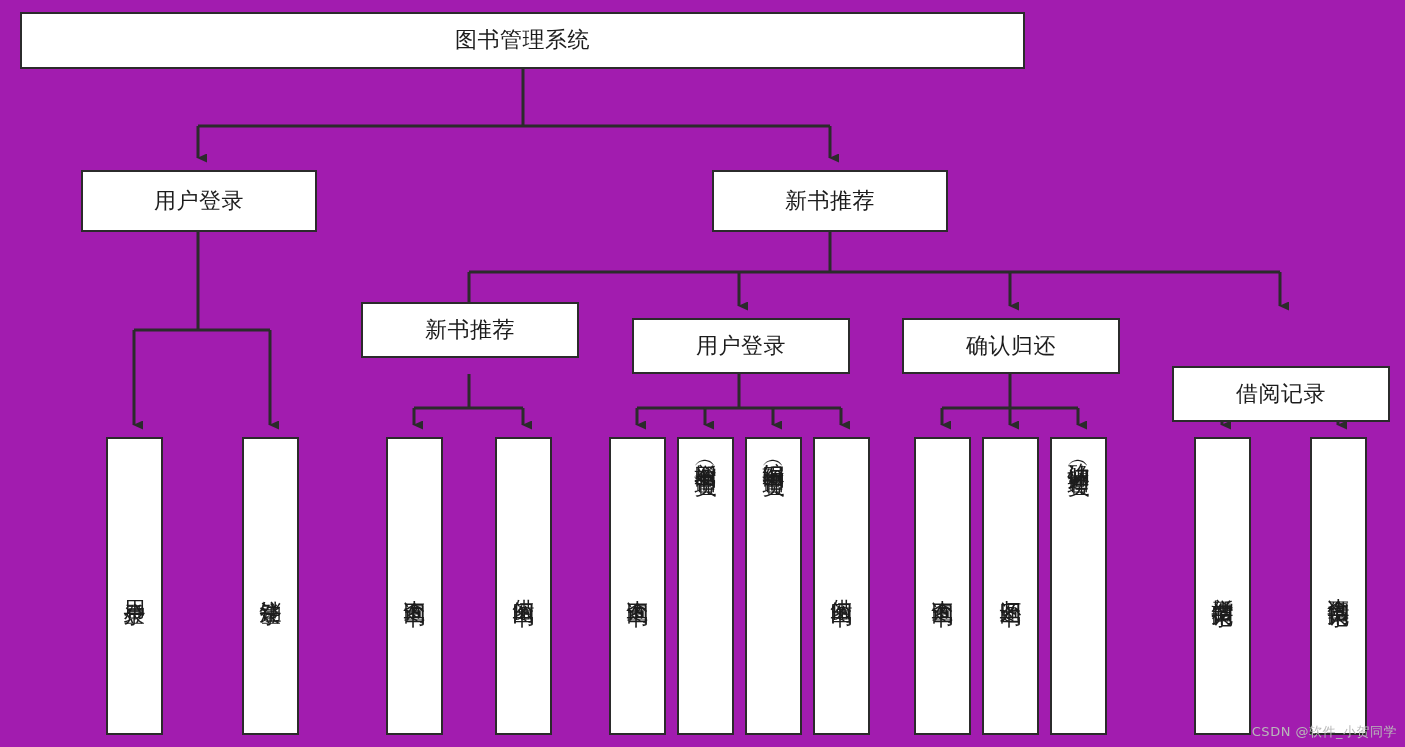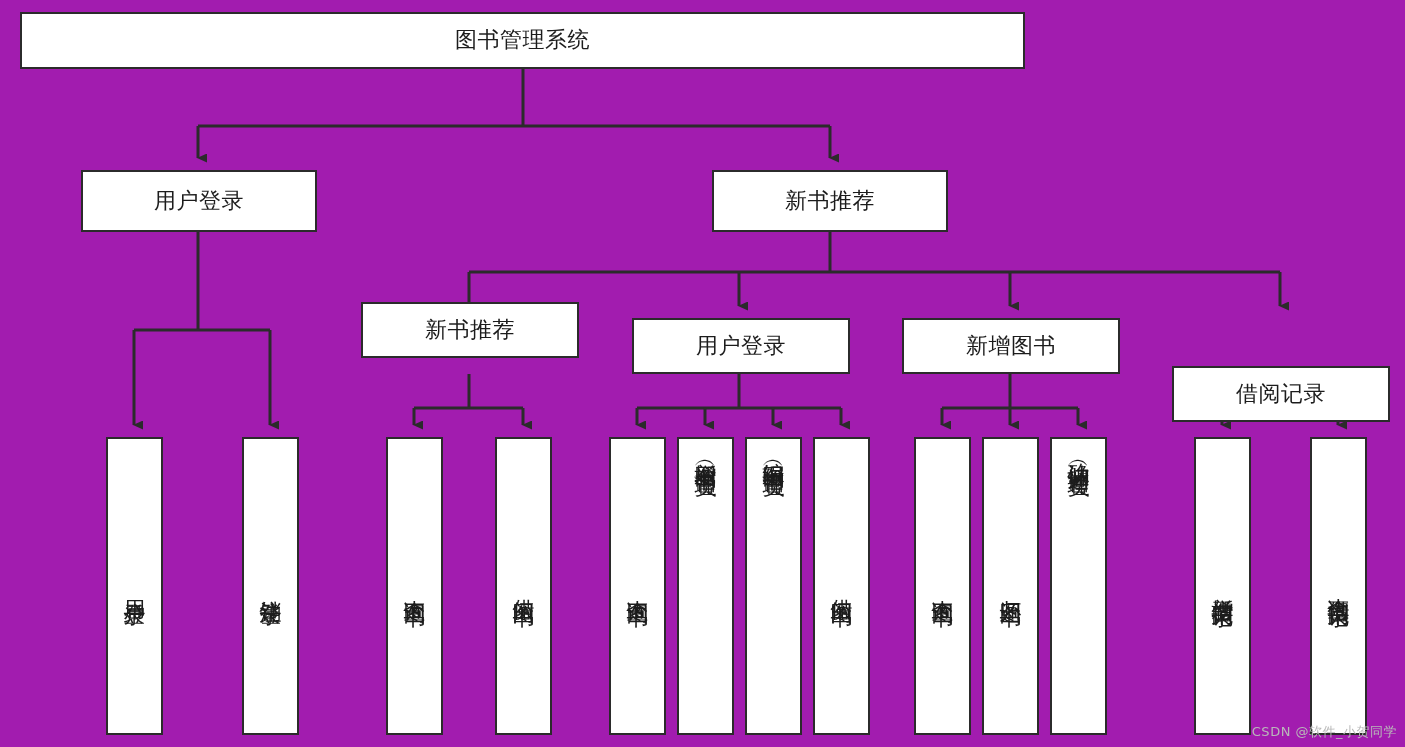--- a/index.html
+++ b/index.html
@@ -143,21 +143,21 @@
     <span class="label">新书推荐</span>
   </div>
 
   <div class="node h" style="left:361px; top:302px; width:218px; height:56px;justify-content:center;">
     <span class="label">新书推荐</span>
   </div>
   <div class="node h" style="left:632px; top:318px; width:218px; height:56px;">
     <span class="label">用户登录</span>
   </div>
   <div class="node h" style="left:902px; top:318px; width:218px; height:56px;">
-    <span class="label">新增图书</span>
+    <span class="label">确认归还</span>
   </div>
   <div class="node h" style="left:1172px; top:318px; width:218px; height:56px;margin-top:48px;">
     <span class="label">借阅记录</span>
   </div>
 
   <div class="node v mid" style="left:106px; top:437px; width:57px; height:298px;">
     <span class="label">用户登录</span>
   </div>
   <div class="node v mid" style="left:242px; top:437px; width:57px; height:298px;">
     <span class="label">注销登录</span>

